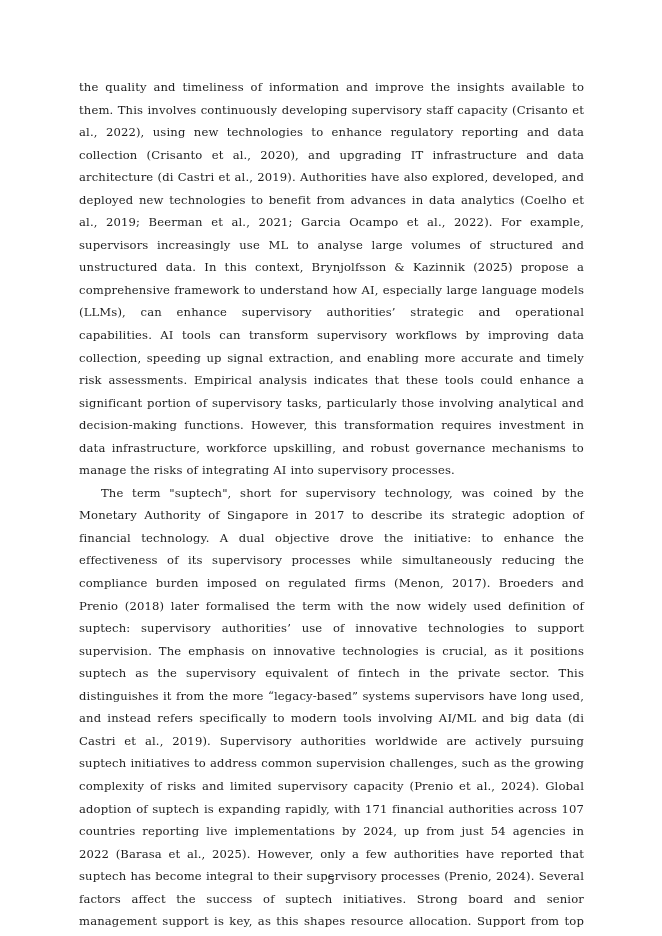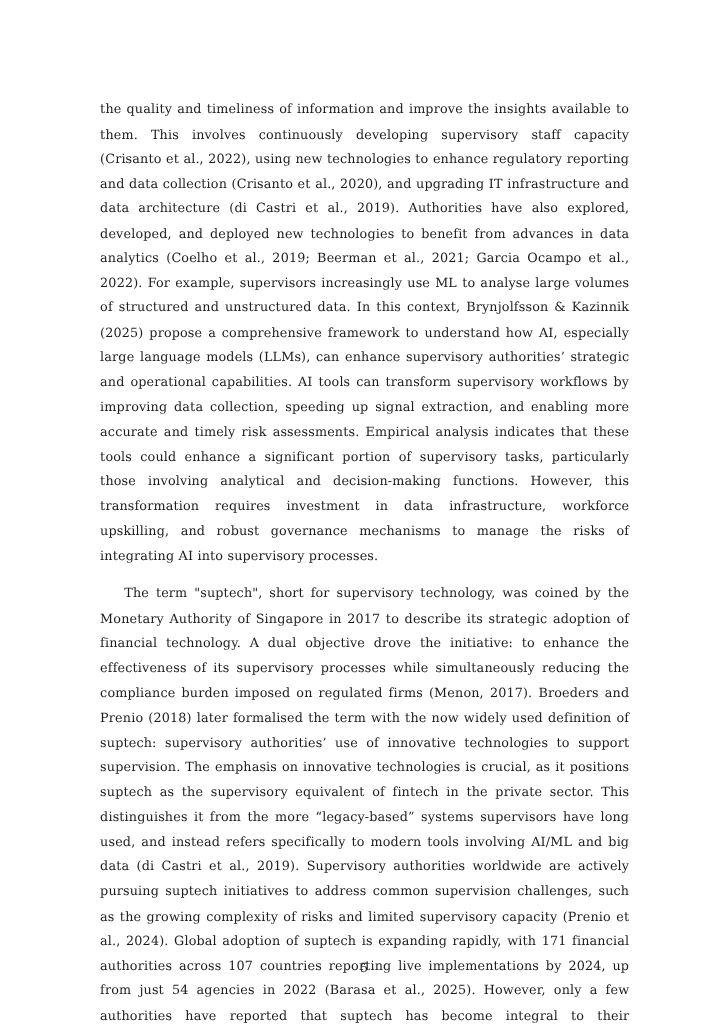--- a/index.html
+++ b/index.html
@@ -23,21 +23,21 @@
     height: 936px;
     background: #ffffff;
   }
   .text-column {
     position: absolute;
     left: 79px;
     top: 76px;
     width: 505px;
   }
   p.body-para {
-    margin: 12px;
+    margin: 0;
     font-size: 11.6px;
     line-height: 22.55px;
     text-align: justify;
     text-justify: inter-word;
     hyphens: none;
     letter-spacing: 0.012em;
     word-spacing: 0.01em;
     color: #1c1c1c;
   }
   p.body-para.indented {

